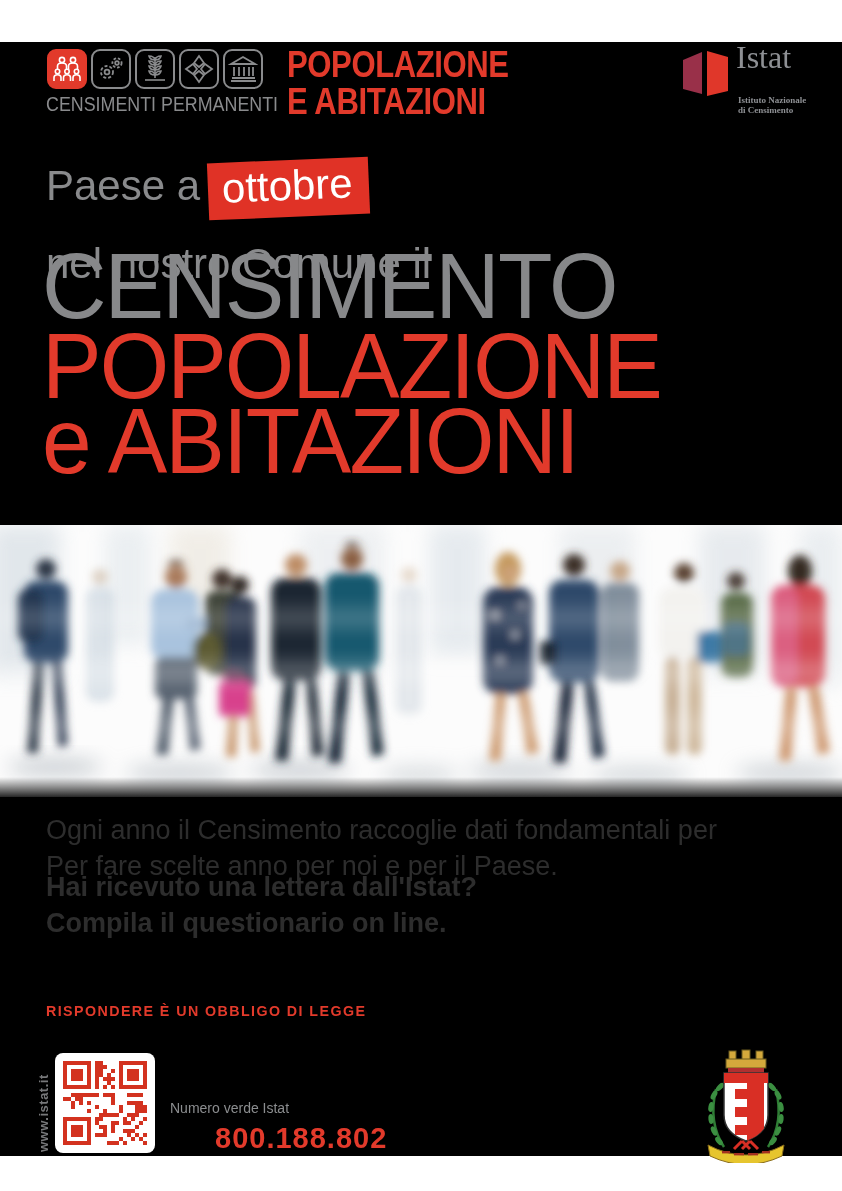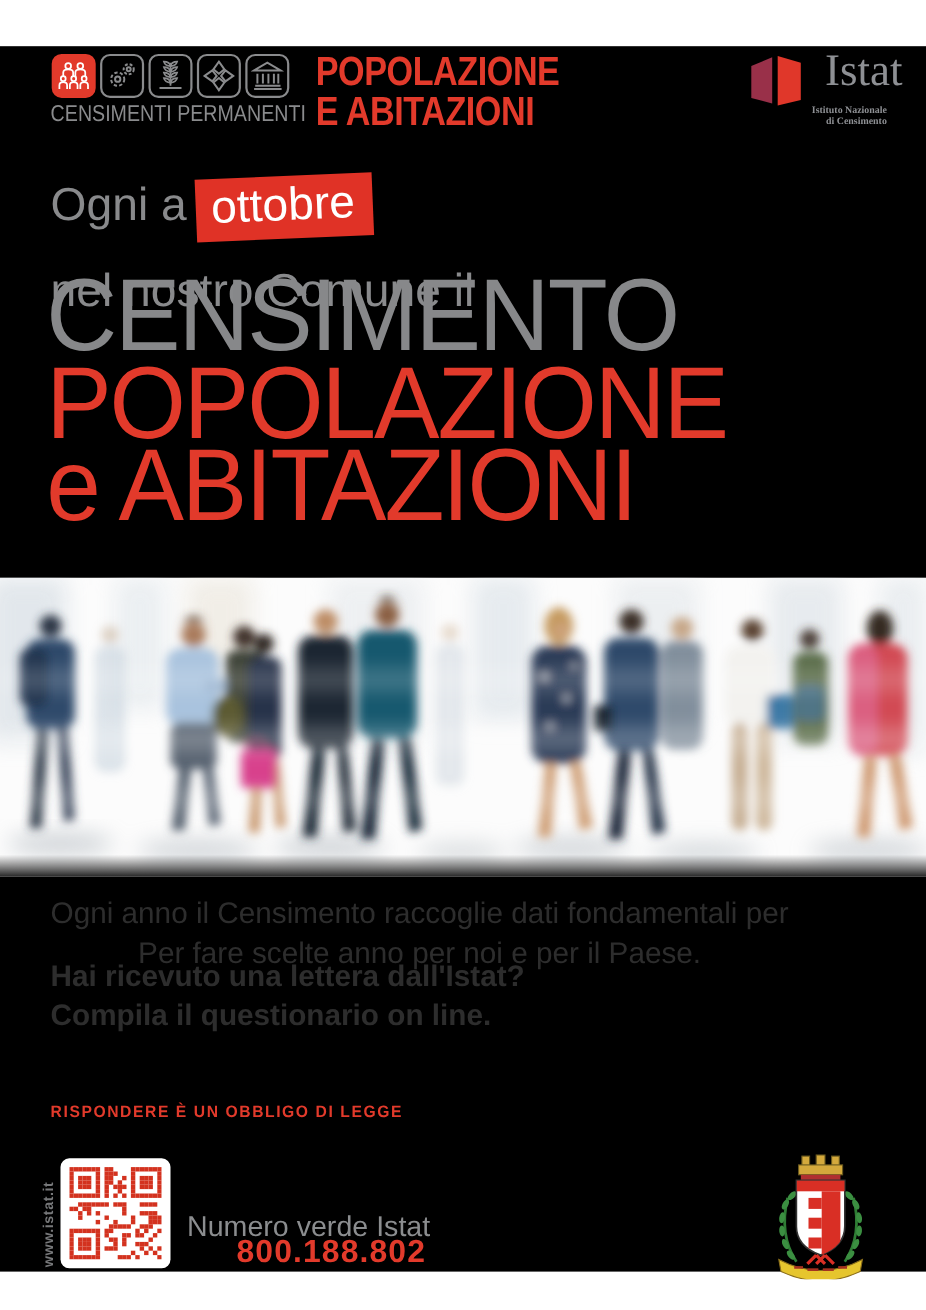--- a/index.html
+++ b/index.html
@@ -11,52 +11,52 @@
   .cp-icons{position:absolute;left:47px;top:7px;display:flex;gap:4px;}
   .cp-icon{width:40px;height:40px;border:2px solid #8a8b8d;border-radius:9px;
            display:flex;align-items:center;justify-content:center;box-sizing:border-box;}
   .cp-icon.red{background:#e23a2b;border-color:#e23a2b;}
   .cp-label{position:absolute;left:46px;top:50px;font-size:21px;color:#8a8b8d;white-space:nowrap;
             transform:scaleX(.85);transform-origin:left top;letter-spacing:0px;}
   .subject{position:absolute;left:287px;top:4px;font-size:37px;line-height:37px;font-weight:bold;
            color:#e23a2b;transform:scaleX(.84);transform-origin:left top;white-space:nowrap;letter-spacing:-.5px;}
   .istat{position:absolute;left:681px;top:5px;}
   .istat-books{position:absolute;left:0;top:2px;}
-  .istat-name{position:absolute;left:69px;top:-8px;font-family:"Liberation Serif",serif;
-              font-size:41px;color:#8e9094;}
+  .istat-name{position:absolute;left:55px;top:-8px;font-family:"Liberation Serif",serif;
+              font-size:32px;color:#8e9094;}
   .istat-sub{position:absolute;left:57px;top:48px;font-family:"Liberation Serif",serif;
-             font-size:9px;line-height:10px;color:#8e9094;font-weight:bold;white-space:nowrap;text-align:right;}
+             font-size:9px;line-height:10px;color:#8e9094;font-weight:bold;white-space:nowrap;}
 
   
   .intro{position:absolute;left:46px;color:#898a8c;font-size:42px;white-space:nowrap;}
   .intro1{top:118px;}
   .intro2{top:166px;margin-top:32px;}
   .hl-box{display:inline-block;background:#e03226;color:#fff;padding:2px 16px 7px 14px;
           transform:rotate(-2.4deg);margin-left:8px;}
   .title{position:absolute;left:42px;font-size:93px;letter-spacing:-2px;white-space:nowrap;
          transform:scaleX(.96);transform-origin:left top;line-height:93px;}
   .t1{top:198px;color:#87888a;}
   .t2{top:278px;color:#e23a2b;}
   .t3{top:353px;color:#e23a2b;}
 
   
   .photo{position:absolute;left:0;top:483px;width:842px;height:272px;}
 
   
-  .para{position:absolute;left:46px;top:770px;font-size:27px;line-height:36px;color:#2d2d2d;text-align:center;}
+  .para{position:absolute;left:46px;top:770px;font-size:27px;line-height:36px;color:#2d2d2d;}
   .cta{position:absolute;left:46px;top:827px;font-size:27px;line-height:36px;color:#2d2d2d;font-weight:bold;}
   .legal{position:absolute;left:46px;top:960px;font-size:15px;font-weight:bold;color:#e23a2b;
          letter-spacing:1.5px;transform:scaleX(.95);transform-origin:left top;}
 
   
   .vtext{position:absolute;left:36px;top:1110px;transform:rotate(-90deg);transform-origin:left top;
          font-size:13px;font-weight:bold;color:#77787a;letter-spacing:.5px;white-space:nowrap;}
   .qr-box{position:absolute;left:55px;top:1011px;width:100px;height:100px;background:#fff;
           border-radius:8px;display:flex;align-items:center;justify-content:center;}
-  .phone-label{position:absolute;left:170px;top:1058px;font-size:26px;color:#8b8d8f;}
+  .phone-label{position:absolute;left:170px;top:1058px;font-size:14px;color:#8b8d8f;}
   .phone-number{position:absolute;left:169px;top:1080px;font-size:29px;font-weight:bold;
                 color:#e23a2b;letter-spacing:1px;margin-left:46px;}
   .crest{position:absolute;left:700px;top:1003px;}
 </style>
 </head>
 <body>
 
 <div class="page">
   <div class="poster">
 
@@ -126,21 +126,21 @@
         <path d="M26,2 L47,8 L47,42 L26,47 Z" fill="#e0372a"></path>
       </svg>
       <div class="istat-name">Istat</div>
       <div class="istat-sub">
         <div>Istituto Nazionale</div>
         <div>di Censimento</div>
       </div>
     </div>
 
     <div class="intro intro1">
-      <span>Ogni a</span><span class="hl-box">ottobre</span>
+      <span>Paese a</span><span class="hl-box">ottobre</span>
     </div>
     <div class="intro intro2">nel nostro Comune il</div>
     <div class="title t1">CENSIMENTO</div>
     <div class="title t2">POPOLAZIONE</div>
     <div class="title t3">e ABITAZIONI</div>
 
     <svg class="photo" width="842" height="272" viewBox="0 0 842 272">
       <defs>
         <filter id="b1" x="-30%" y="-30%" width="160%" height="160%">
             <feGaussianBlur stdDeviation="4.5"></feGaussianBlur>

